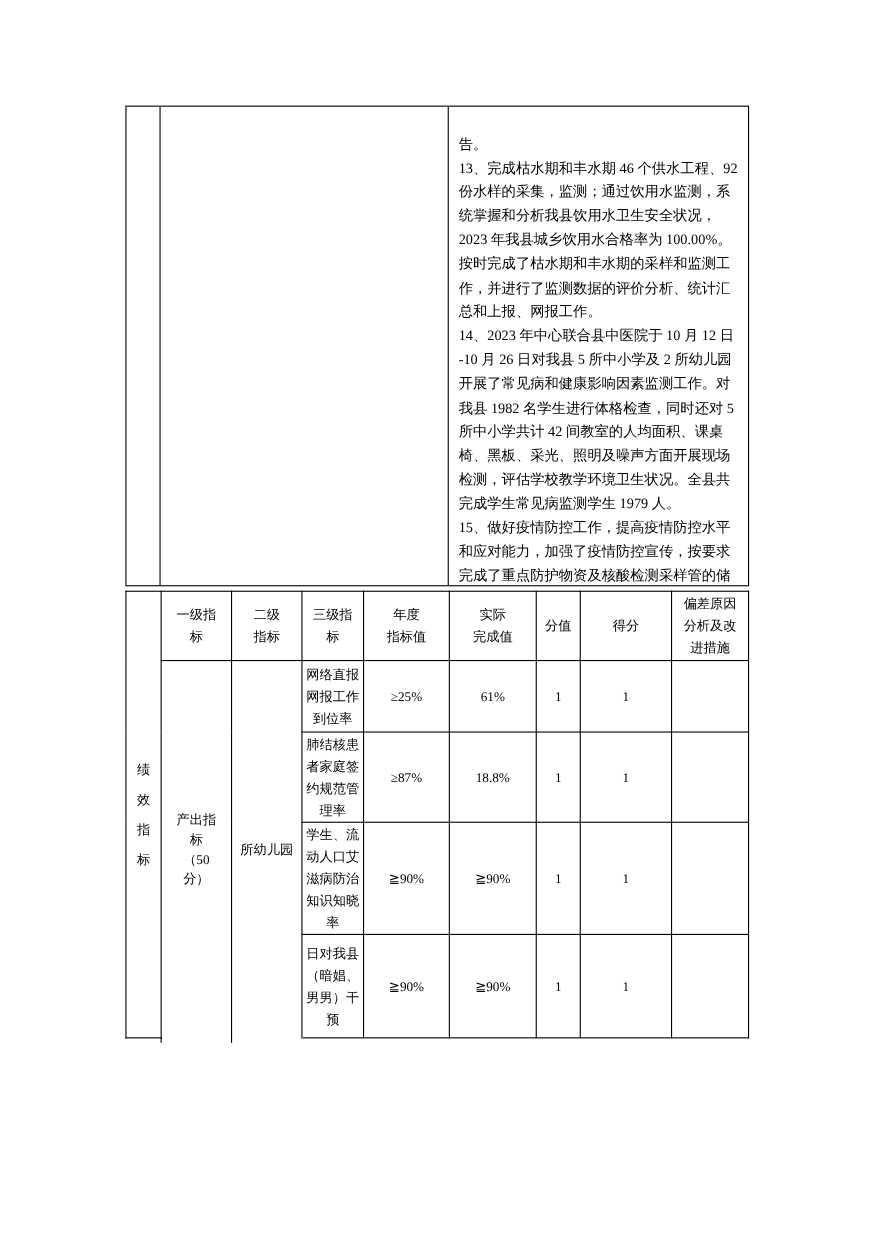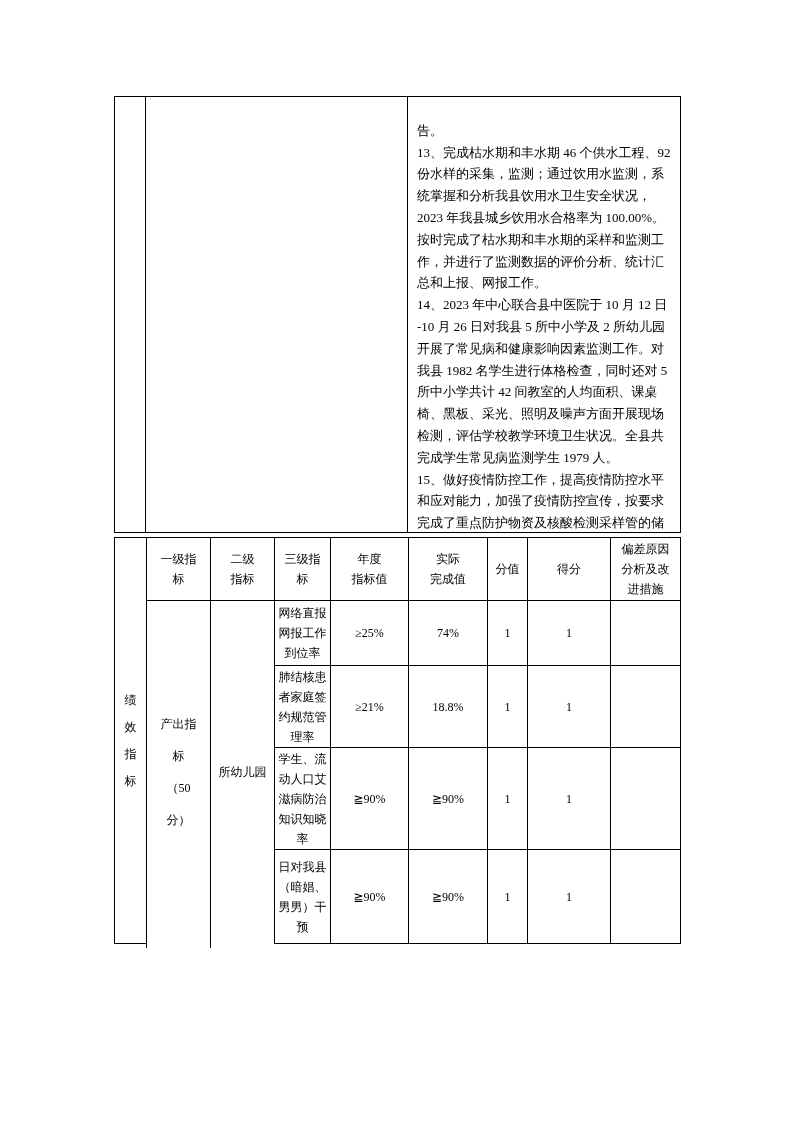--- a/index.html
+++ b/index.html
@@ -49,21 +49,21 @@
     border: 1px solid #000;
     text-align: center;
     vertical-align: middle;
     font-size: 12px;
     line-height: 20px;
     white-space: pre-line;
     padding: 0 2px;
     overflow: hidden;
   }
   .perf td.vlabel { line-height: 27px; }
-  .perf td.group  { line-height: 32px; border-bottom: none; margin-top: 31px; }
+  .perf td.group  { line-height: 18px; border-bottom: none; margin-top: 31px; }
   .stub {
     position: absolute;
     width: 1px;
     height: 5px;
     background: #000;
     top: 943px;
   }
   .stub-1 { left: 146px; }
   .stub-2 { left: 210px; }
 </style>
@@ -136,31 +136,31 @@
     <tr style="height:65px">
       <td class="group" rowspan="4">产出指
 标
 （50
 分）</td>
       <td class="group" rowspan="4">所幼儿园</td>
       <td>网络直报
 网报工作
 到位率</td>
       <td>≥25%</td>
-      <td>74%</td>
+      <td>61%</td>
       <td>1</td>
       <td>1</td>
       <td></td>
     </tr>
     <tr style="height:82px">
       <td>肺结核患
 者家庭签
 约规范管
 理率</td>
-      <td>≥21%</td>
+      <td>≥87%</td>
       <td>18.8%</td>
       <td>1</td>
       <td>1</td>
       <td></td>
     </tr>
     <tr style="height:102px">
       <td>学生、流
 动人口艾
 滋病防治
 知识知晓

